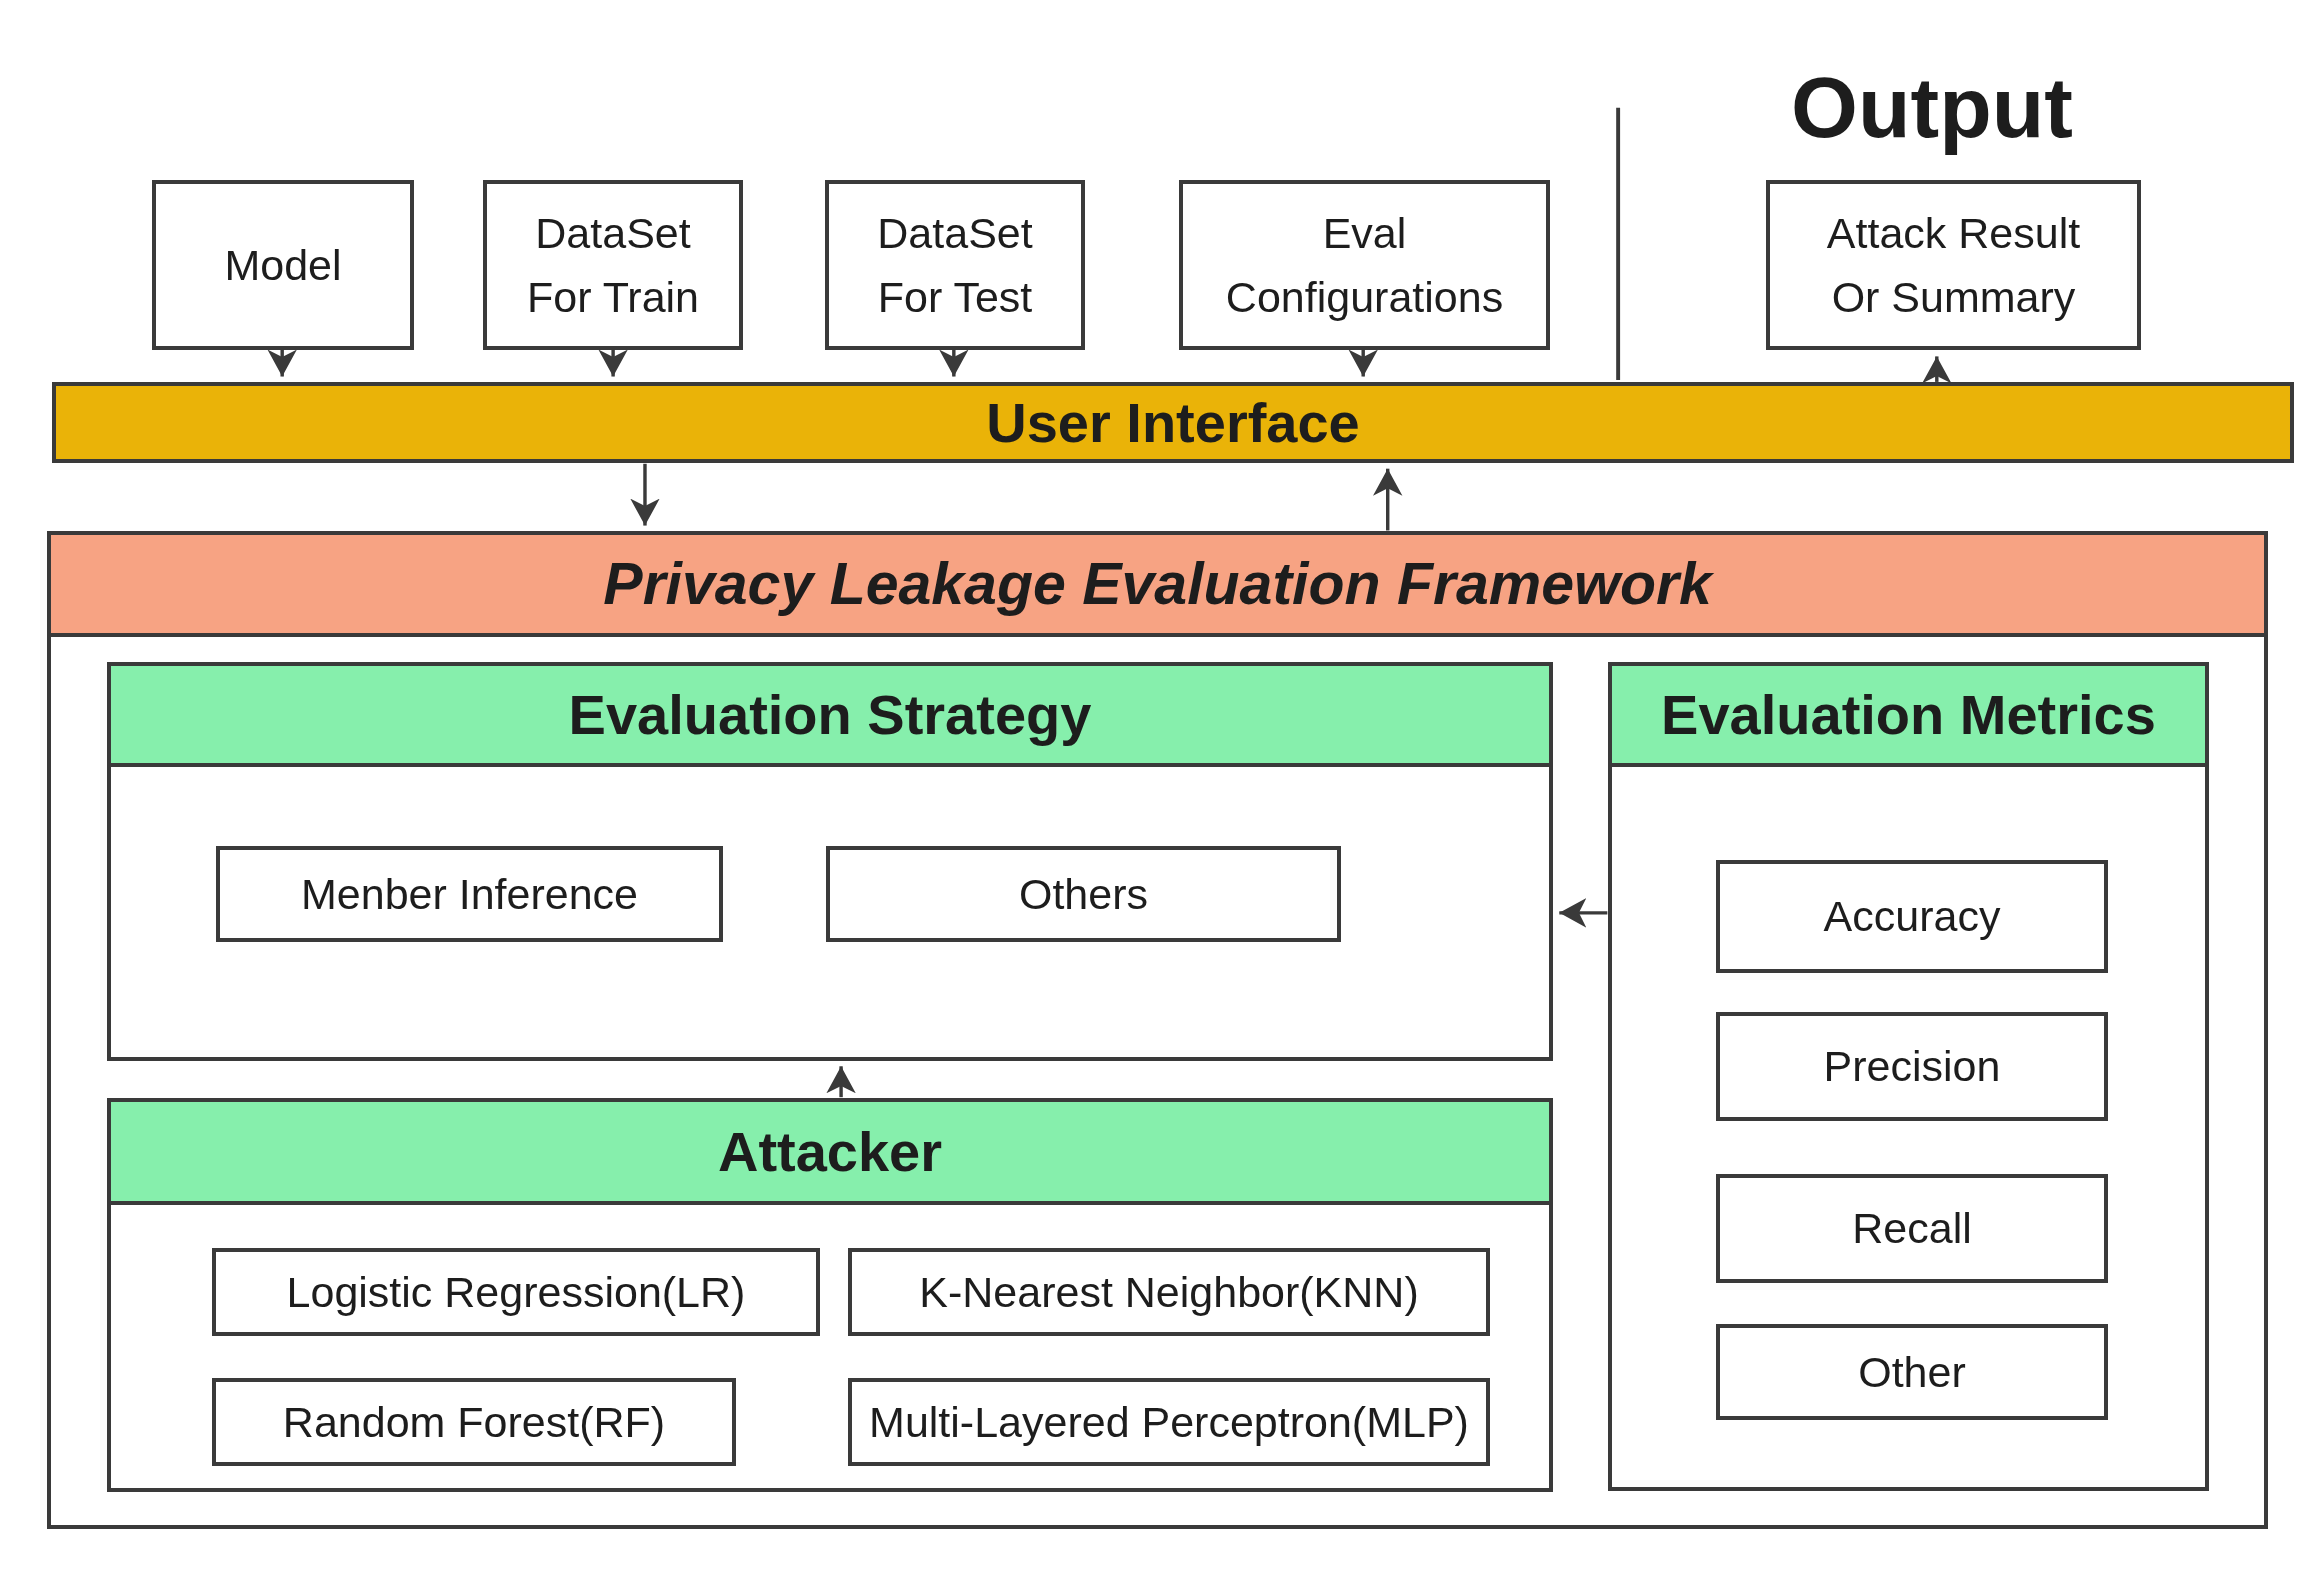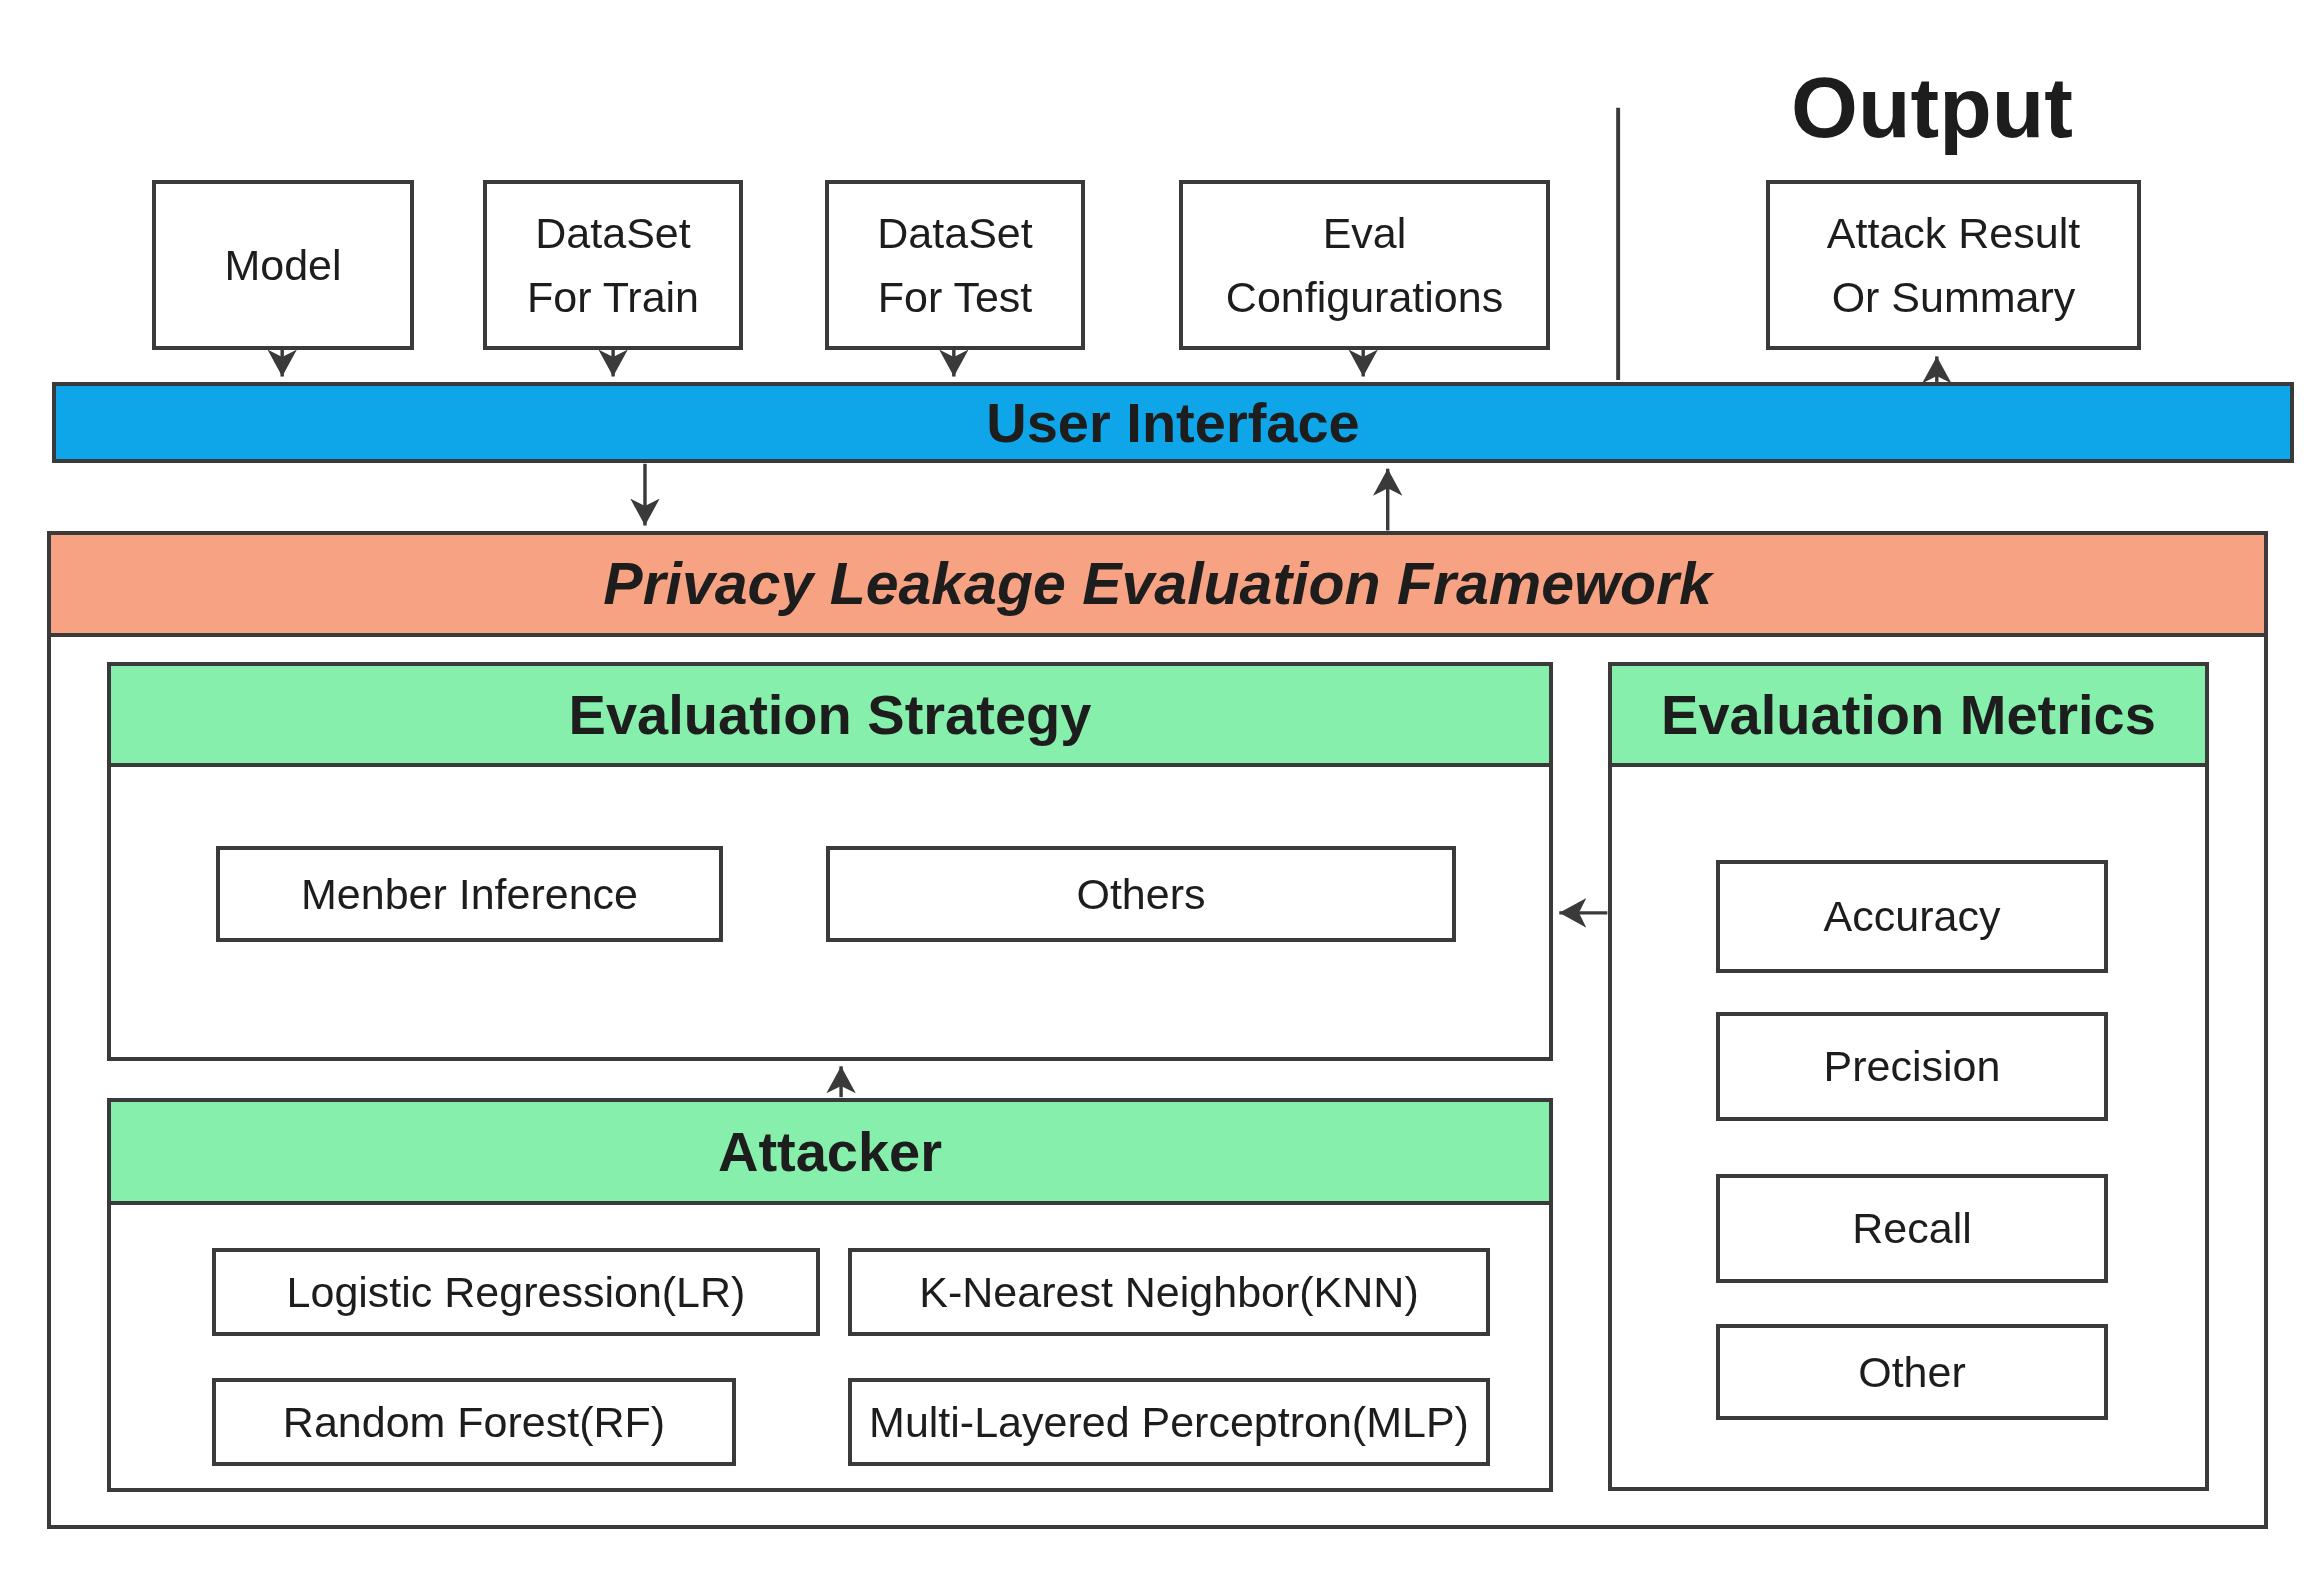--- a/index.html
+++ b/index.html
@@ -35,21 +35,21 @@
   .bar, .hdr {
     position: absolute;
     border: 4.4px solid #3a3a3a;
     display: flex;
     align-items: center;
     justify-content: center;
     text-align: center;
     font-weight: 700;
     font-size: 56px;
   }
-  .bar.ui     { background: #0ea5e9; }
+  .bar.ui     { background: #eab308; }
   .bar.fw     { background: #f7a383; }
   .hdr.pink   { background: #86efac; }
   .panel {
     position: absolute;
     border: 4.4px solid #3a3a3a;
     background: #ffffff;
   }
   #arrow-overlay {
     position: absolute;
     left: 0; top: 0;
@@ -68,21 +68,21 @@
     <span>Privacy Leakage Evaluation Framework</span>
   </div>
 
   <div class="hdr pink" style="left:107px; top:662px; width:1446px; height:105px;">
     <span>Evaluation Strategy</span>
   </div>
   <div class="panel" style="left:107px; top:763px; width:1446px; height:298px;"></div>
   <div class="node" style="left:216px; top:846px; width:507px; height:96px;">
     <span>Menber Inference</span>
   </div>
-  <div class="node" style="left:826px; top:846px; width:630px; height:96px;">
+  <div class="node" style="left:826px; top:846px; width:515px; height:96px;">
     <span>Others</span>
   </div>
 
   <div class="hdr pink" style="left:107px; top:1098px; width:1446px; height:107px;">
     <span>Attacker</span>
   </div>
   <div class="panel" style="left:107px; top:1201px; width:1446px; height:291px;"></div>
   <div class="node" style="left:212px; top:1248px; width:608px; height:88px;">
     <span>Logistic Regression(LR)</span>
   </div>

